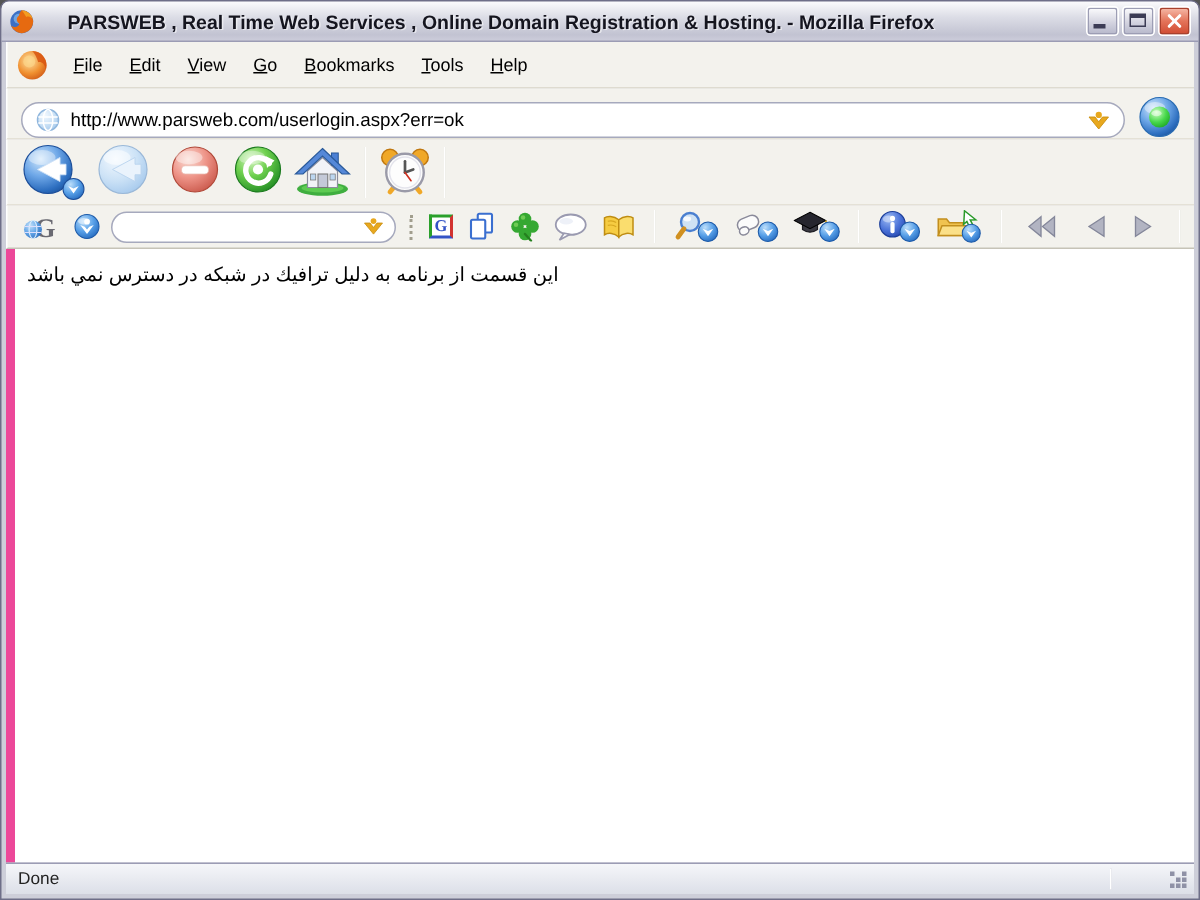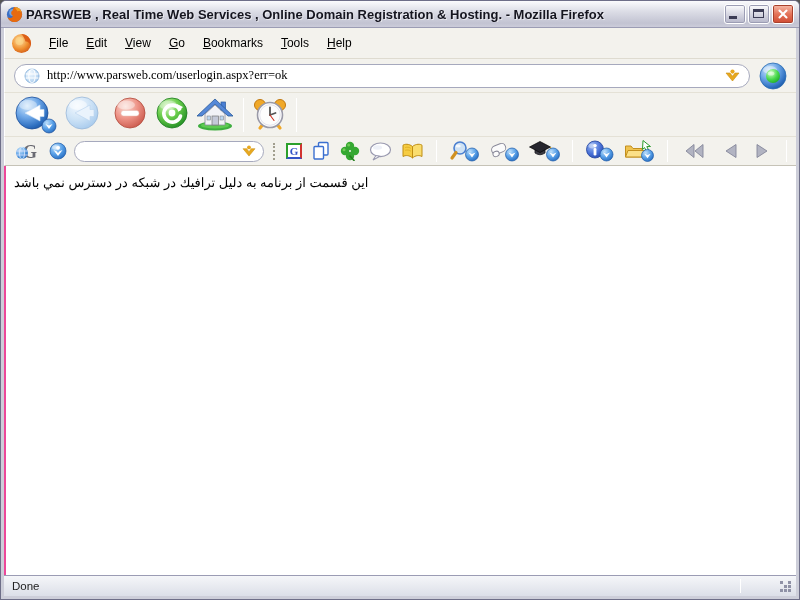--- a/index.html
+++ b/index.html
@@ -13,21 +13,21 @@
     padding:0 3px 3px;
     display:flex;flex-direction:column;
     font-family:"Liberation Sans",sans-serif;
     position:relative;
   }
   
   .titlebar{
     margin:0 -3px;height:27px;flex:0 0 27px;
     background:linear-gradient(#fbfbfd,#dcdde6 40%,#c2c3d2 85%,#ccccda);
     border-bottom:1px solid #9b9cb4;
-    display:flex;align-items:center;padding:0 5px;gap:3px;
+    display:flex;align-items:center;padding:0 5px;gap:22px;
   }
   .title-text{
     font-size:13px;font-weight:bold;color:#15151f;
     text-shadow:1px 1px 0 rgba(255,255,255,.55);
     white-space:nowrap;overflow:hidden;flex:1;
   }
   .win-controls{display:flex;gap:2px;}
   .wbtn{
     width:22px;height:20px;border:1px solid #fff;border-radius:3px;
     background:linear-gradient(#fdfdfe,#d4d4e0 55%,#b6b7ca);
@@ -37,21 +37,21 @@
   .wbtn .bar{position:absolute;left:4px;bottom:4px;width:8px;height:3px;background:#3c3c55;}
   .wbtn .box{position:absolute;left:4px;top:4px;width:11px;height:9px;border:1px solid #3c3c55;border-top-width:3px;}
   .wbtn .x1,.wbtn .x2{position:absolute;left:4px;top:8px;width:12px;height:2px;background:#fff;border-radius:1px;}
   .wbtn .x1{transform:rotate(45deg);} .wbtn .x2{transform:rotate(-45deg);}
   
   .menubar{height:31px;flex:0 0 31px;background:#f3f2ed;border-bottom:1px solid #dedbd0;
     display:flex;align-items:center;padding:0 6px;gap:0;border-left:1px solid #fff;}
   .menu-item{font-size:12px;color:#000;padding:3px 9px;}
   .menu-item u{text-decoration:underline;}
   .addressrow{height:34px;flex:0 0 34px;background:#f3f2ed;border-bottom:1px solid #e4e1d6;
-    display:flex;align-items:center;padding:0 9px;gap:9px;border-left:1px solid #fff;font-family:Liberation Serif, serif;}
+    display:flex;align-items:flex-end;padding:0 9px;gap:9px;border-left:1px solid #fff;}
   .urlbar{flex:1;height:24px;background:#fff;border:1px solid #a6a9bd;border-radius:12px;
     display:flex;align-items:center;padding:0 9px;gap:7px;}
   .url-text{font-size:12.5px;color:#000;white-space:nowrap;flex:1;}
   .navbar{height:44px;flex:0 0 44px;background:#f3f2ed;border-bottom:1px solid #e4e1d6;
     display:flex;align-items:center;padding:0 6px;border-left:1px solid #fff;}
   .nav-btn{height:40px;display:flex;align-items:center;justify-content:center;padding:0 2px;}
   .navsep{width:1px;height:34px;background:#ccc9bd;border-right:1px solid #fff;margin:0 6px;}
   .toolbar2{height:29px;flex:0 0 29px;background:#f3f2ed;border-bottom:1px solid #c6c3b7;
     display:flex;align-items:center;padding:0 7px;gap:5px;border-left:1px solid #fff;}
   .tb-btn{height:26px;display:flex;align-items:center;justify-content:center;padding:0 2px;}
@@ -59,21 +59,21 @@
   .search-pill{width:196px;height:21px;background:#fff;border:1px solid #a6a9bd;border-radius:11px;
     display:flex;align-items:center;padding:0 7px;gap:5px;}
   .search-input{flex:1;border:none;outline:none;font-size:12px;height:16px;padding:0;background:transparent;}
   .grippy{width:0;height:17px;border-left:2px dotted #a19e8e;margin:0 4px;}
   .gfav{width:16px;height:16px;background:#fff;
     border-top:2px solid #2ba02b;border-left:2px solid #2ba02b;
     border-right:2px solid #d23330;border-bottom:2px solid #3353c6;
     font-family:"Liberation Serif",serif;font-weight:bold;font-size:11px;color:#3353c6;
     display:flex;align-items:center;justify-content:center;line-height:1;}
   
-  .content{flex:1;background:#fff;overflow:hidden;border-left:2px solid #ec4899;}
+  .content{flex:1;background:#fff;overflow:hidden;border-left:6px solid #ec4899;}
   .page-message{direction:rtl;text-align:left;font-size:13px;color:#000;padding:9px 8px;}
   
   .statusbar{height:21px;flex:0 0 21px;background:linear-gradient(#f5f6f9,#dcdfe8);
     border-top:1px solid #9b9cb4;display:flex;align-items:center;padding:0 8px;
     font-size:11.5px;color:#222;position:relative;}
   .sb-sep{position:absolute;right:55px;top:3px;bottom:3px;width:1px;background:#b8bac8;border-right:1px solid #fff;}
   .gripdots{position:absolute;right:13px;bottom:12px;width:3px;height:3px;background:#8f91a6;
     box-shadow:4px 4px #8f91a6,8px 8px #8f91a6,8px 4px #8f91a6,4px 8px #8f91a6,8px 0 #8f91a6,0 8px #8f91a6;}
   svg{display:block;}
 </style>

